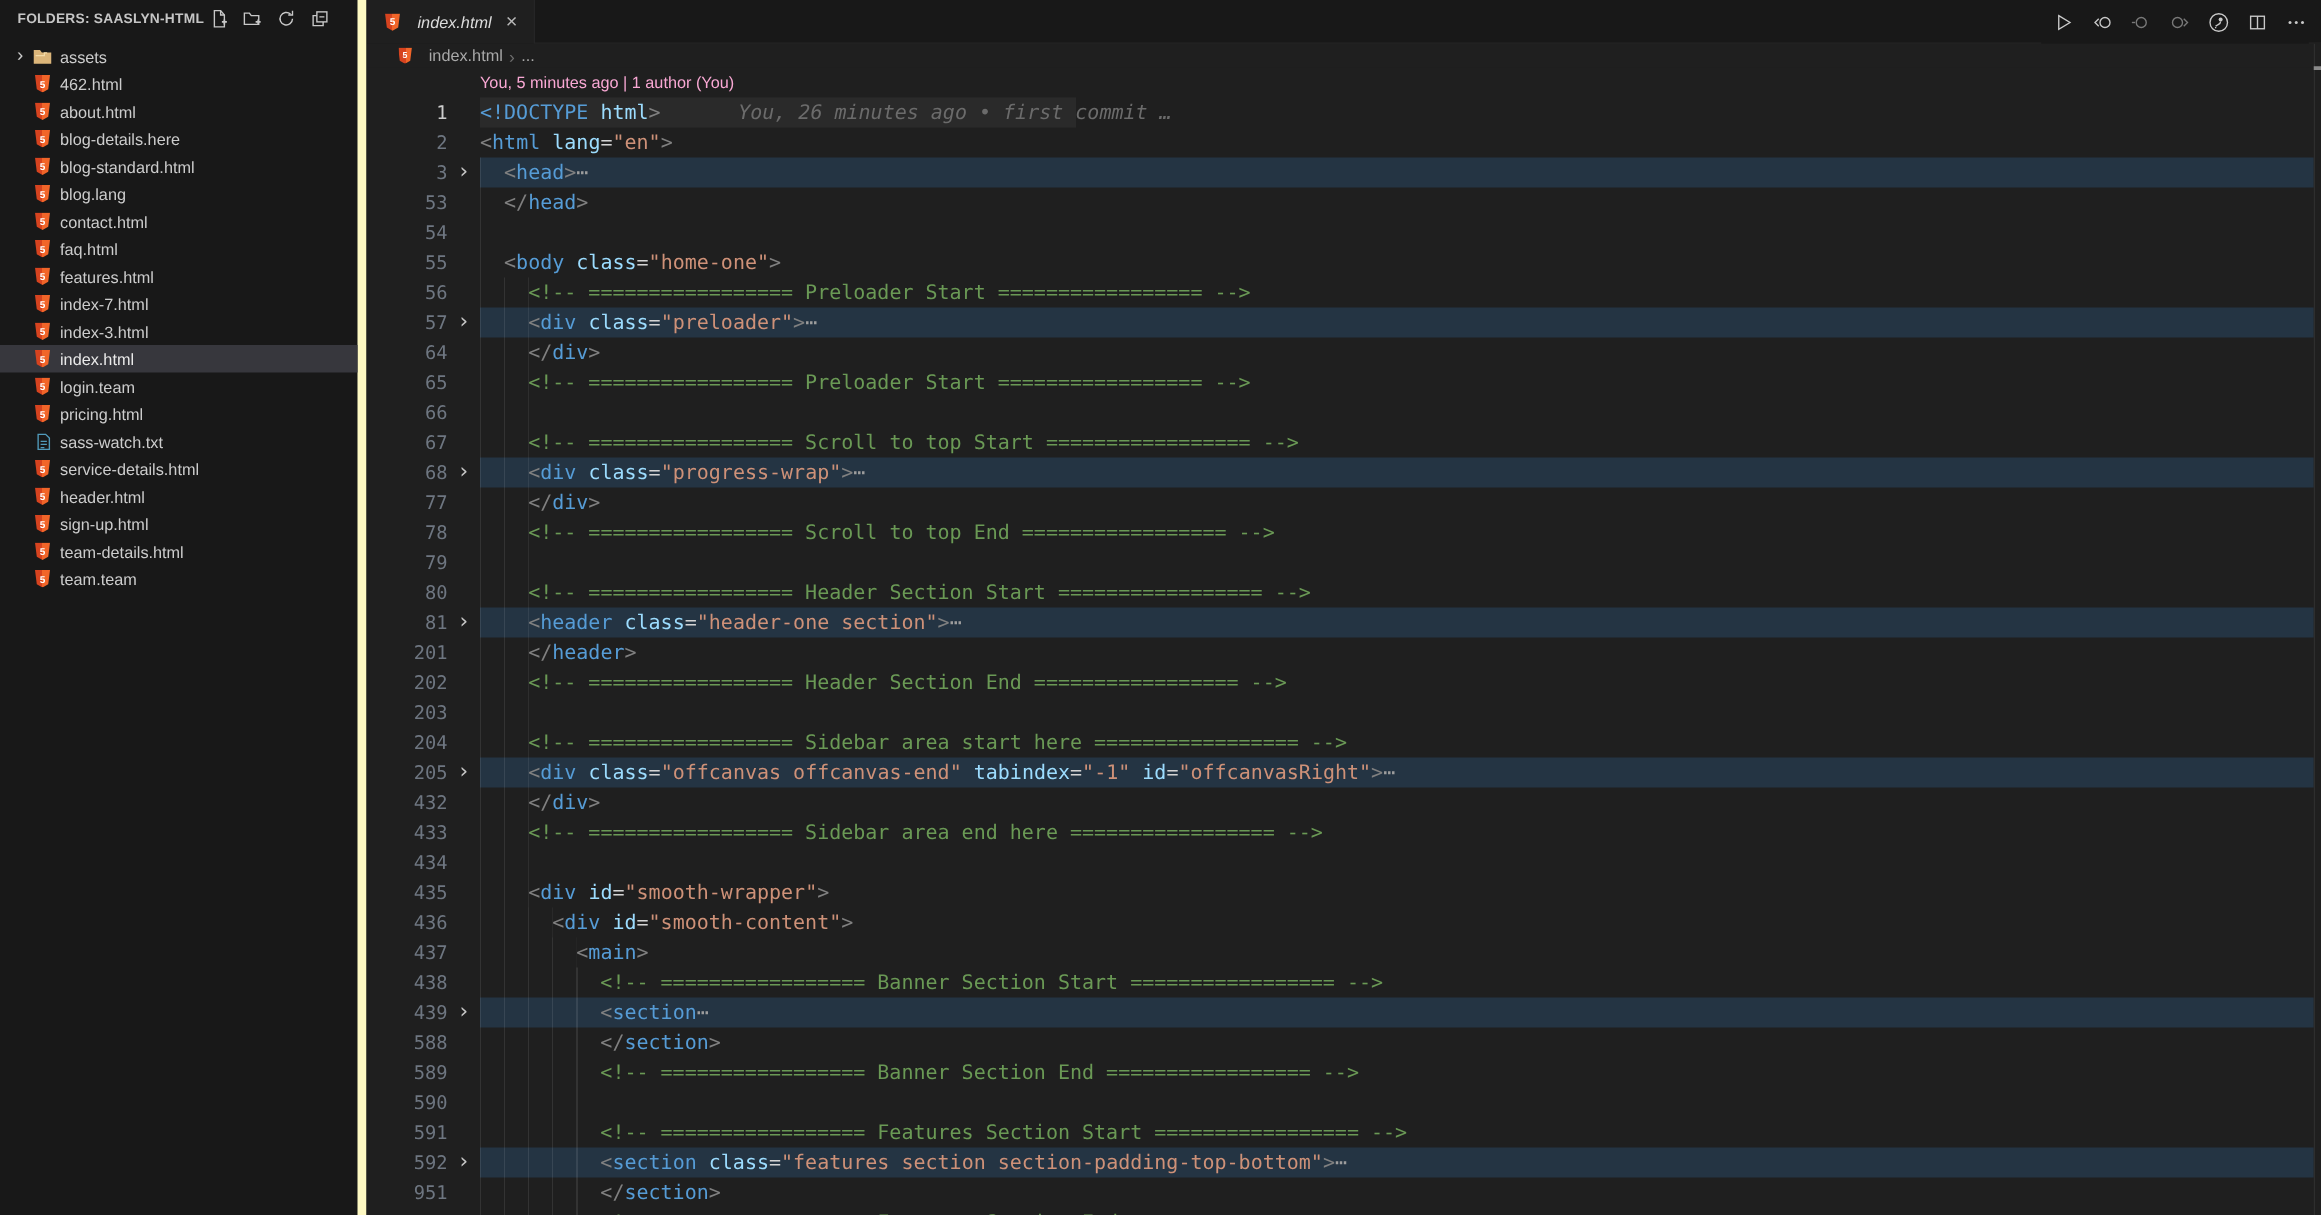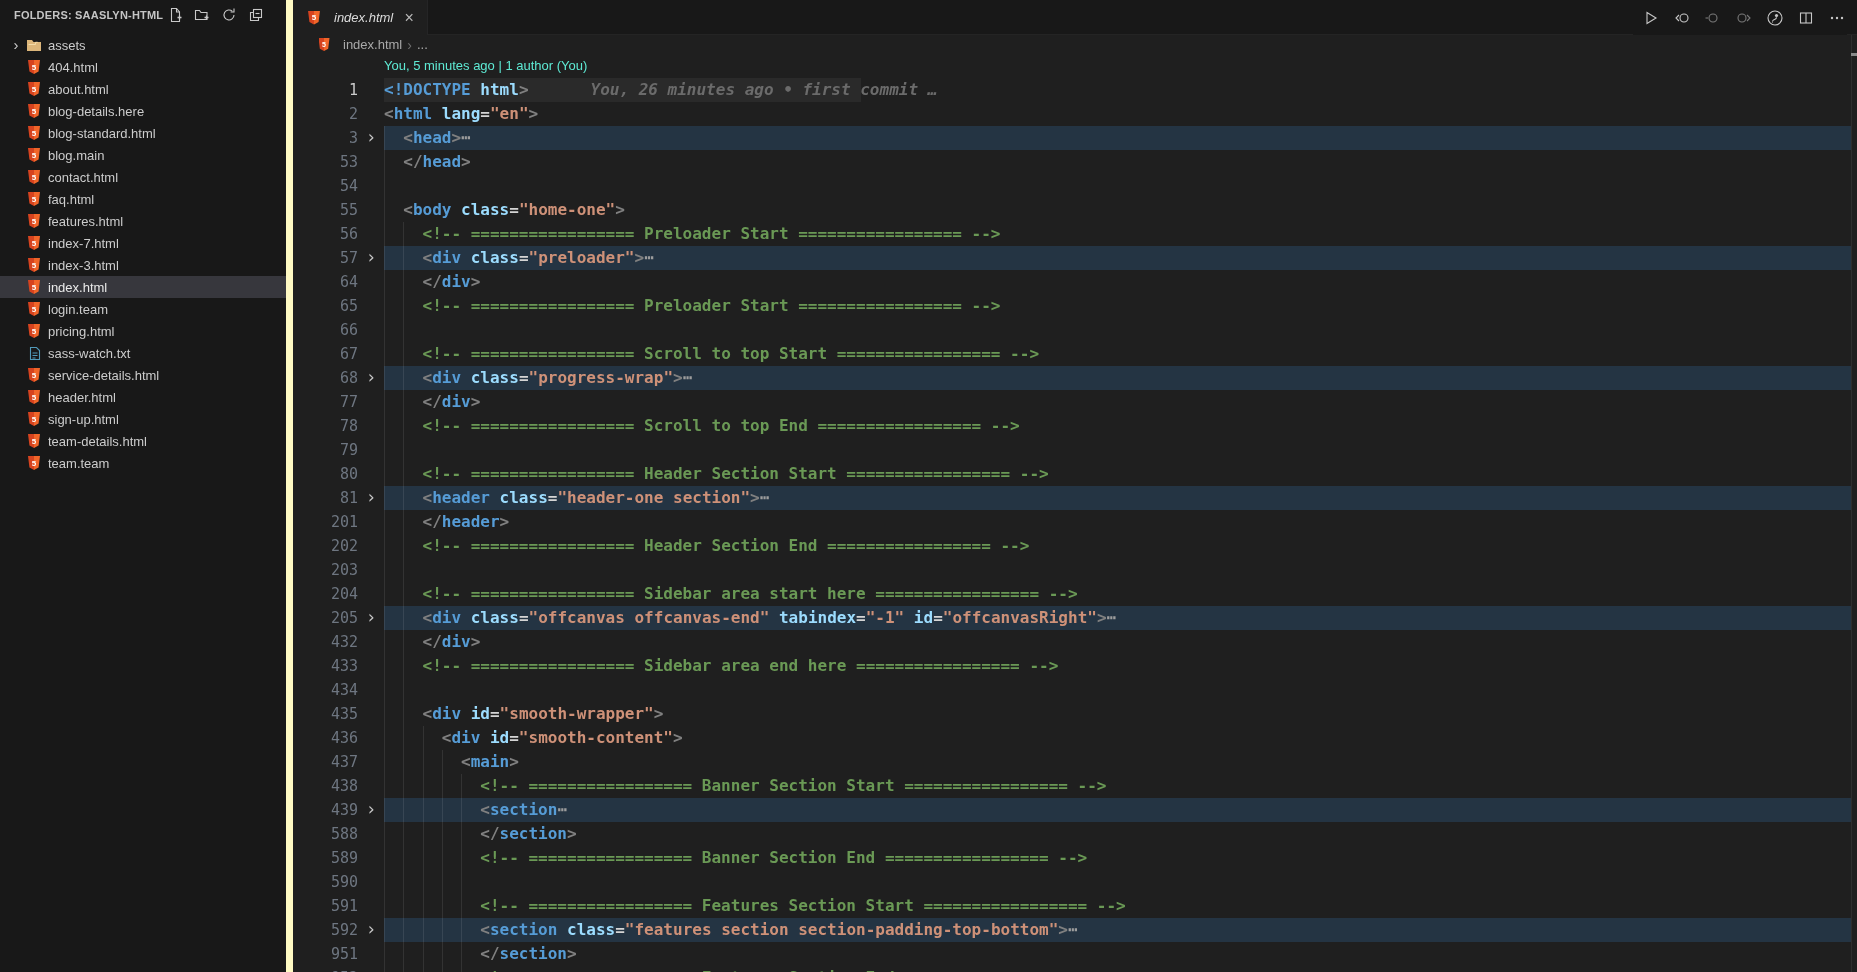--- a/index.html
+++ b/index.html
@@ -62,37 +62,37 @@
   .fi-html.small{ width:11px; height:13px; font-size:7px; }
   
   .code-area{
     position:absolute; left:0; right:0; top:54px; bottom:0; overflow:hidden;
     font-family:"DejaVu Sans Mono","Liberation Mono",monospace;
     font-size:16px; line-height:24px; white-space:pre;
   }
   .cl{ display:flex; height:24px; }
   .num{ width:64px; text-align:right; color:#6e7681; font-size:15px; }
   .chev{ width:26px; text-align:center; color:#c5c5c5; font-size:17px; line-height:23px; }
-  .codetxt{ flex:1; position:relative;font-weight:bold; }
+  .codetxt{ flex:1; position:relative; }
   .cl.hl .codetxt{ background:rgba(56,121,183,0.24); }
   .cl.cur .num{ color:#cccccc; }
   .cl.cur .codetxt{
     background:linear-gradient(to right, rgba(255,255,255,0.05) 0 477px, transparent 477px);
   }
   .ind{
     display:inline-block; height:24px; vertical-align:top;
     background:repeating-linear-gradient(to right, rgba(255,255,255,0.09) 0 1px, transparent 1px 19.26px);
   }
   .tk-pn{ color:#808080; } .tk-tg{ color:#569cd6; } .tk-at{ color:#9cdcfe; }
   .tk-st{ color:#ce9178; } .tk-cm{ color:#6a9955; } .tk-tx{ color:#d4d4d4; }
   .tk-el{ color:#9d9d9d; }
   .blame{ font-style:italic; color:#6b6b6b; margin-left:62px; }
   .codelens{
     height:24px; padding-left:90px; font-family:"Liberation Sans","DejaVu Sans",sans-serif;
-    font-size:13px; color:#5eead4; display:flex; align-items:center;
+    font-size:13px; color:#f9a8d4; display:flex; align-items:center;
   }
   .overview-ruler{
     position:absolute; right:0; top:35px; bottom:0; width:6px;
     background:#1f1f1f; border-left:1px solid #2e2e2e; z-index:5;
   }
   .ruler-mark{ position:absolute; right:0; top:53px; width:6px; height:3px; background:#8a8a8a; z-index:6; }
 </style>
 </head>
 <body>
 
@@ -139,21 +139,21 @@
               <path d="M2.5 6.5h7v-2.2h2.2" fill="none" stroke="#f3dba8" stroke-width="1"></path>
             </svg>
           </span>
           <span>assets</span>
         </div>
         <div class="file-row">
           <span class="twisty"></span>
           <span class="fi-wrap">
             <span class="fi-html">5</span>
           </span>
-          <span>404.html</span>
+          <span>462.html</span>
         </div>
         <div class="file-row">
           <span class="twisty"></span>
           <span class="fi-wrap">
             <span class="fi-html">5</span>
           </span>
           <span>about.html</span>
         </div>
         <div class="file-row">
           <span class="twisty"></span>
@@ -167,21 +167,21 @@
           <span class="fi-wrap">
             <span class="fi-html">5</span>
           </span>
           <span>blog-standard.html</span>
         </div>
         <div class="file-row">
           <span class="twisty"></span>
           <span class="fi-wrap">
             <span class="fi-html">5</span>
           </span>
-          <span>blog.main</span>
+          <span>blog.lang</span>
         </div>
         <div class="file-row">
           <span class="twisty"></span>
           <span class="fi-wrap">
             <span class="fi-html">5</span>
           </span>
           <span>contact.html</span>
         </div>
         <div class="file-row">
           <span class="twisty"></span>

